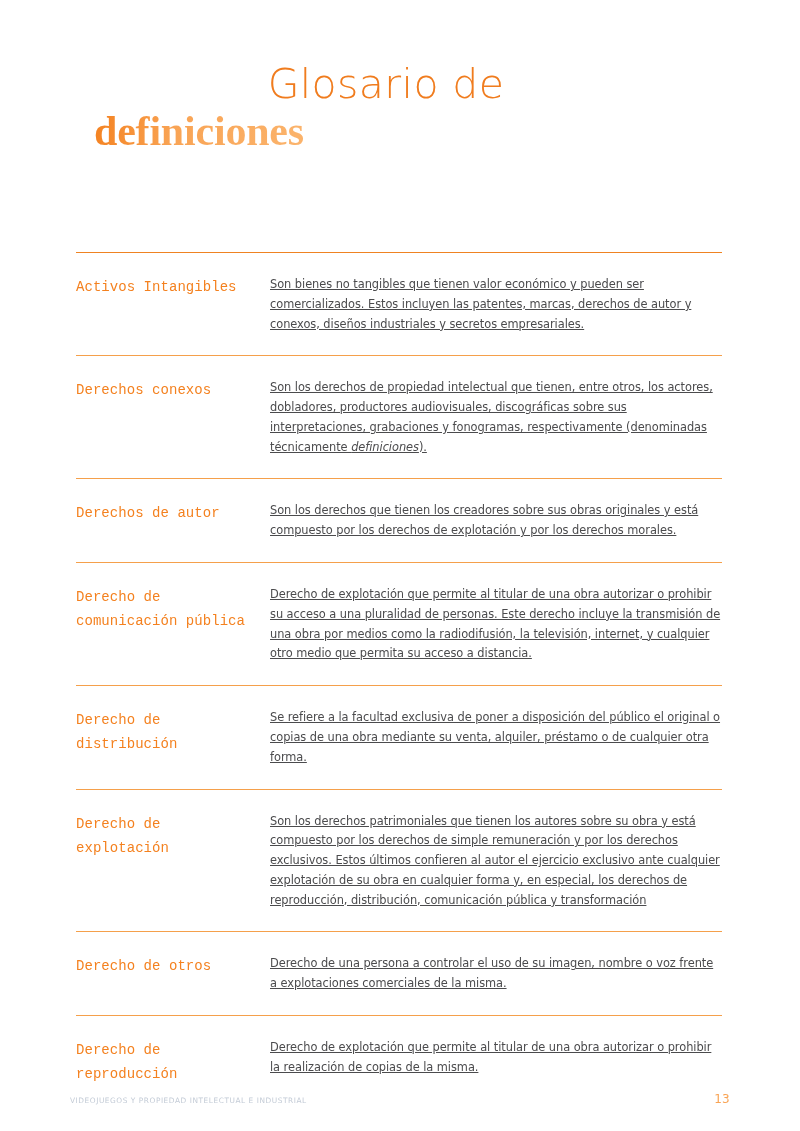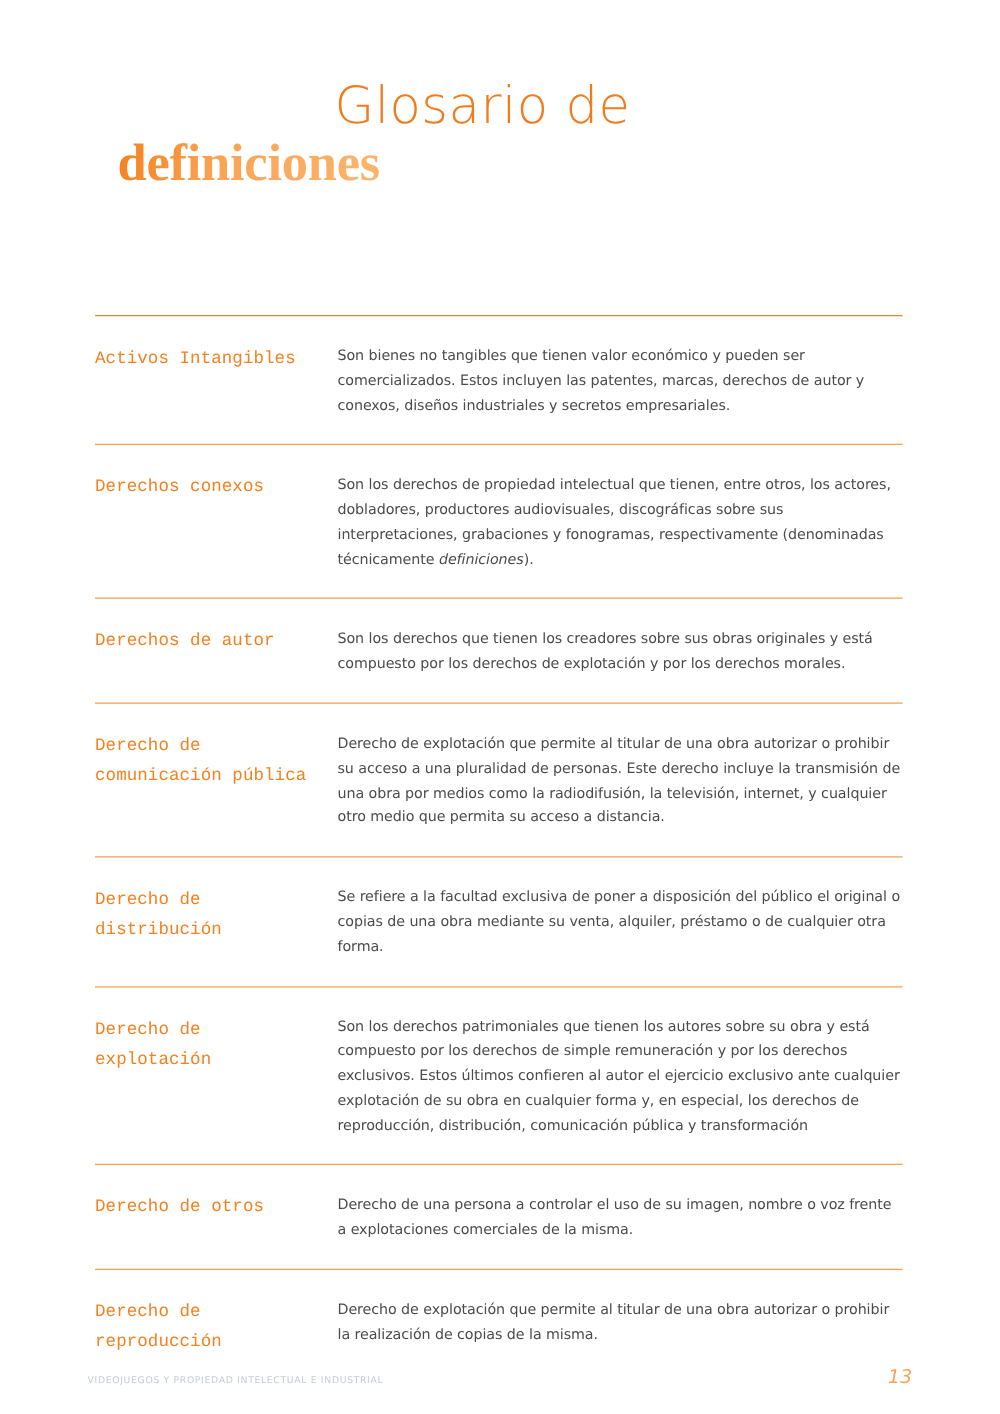--- a/index.html
+++ b/index.html
@@ -95,20 +95,21 @@
   .gl-def {
     flex: 1 1 auto;
     color: #4b4b4d;
     font-family: "DejaVu Sans", sans-serif;
     font-size: 11.4px;
     font-weight: 400;
     line-height: 1.735;
     letter-spacing: -0.05px;
     text-align: left;
     white-space: pre-line;
+    text-decoration: underline;
   }
   .gl-def i { font-style: italic; }
 
   
   .footer {
     position: absolute;
     left: 70px;
     right: 70px;
     top: 1092px;
     display: flex;
@@ -118,24 +119,23 @@
   }
   .footer-text {
     font-family: "DejaVu Sans", sans-serif;
     font-size: 7.4px;
     letter-spacing: 0.55px;
     color: #c3cbd6;
     text-transform: uppercase;
   }
   .footer-page {
     font-family: "DejaVu Sans", sans-serif;
-    font-size: 15px;
+    font-size: 12px;
     color: #F9A455;
     letter-spacing: 0.3px;
-    font-style: italic;
   }
 </style>
 </head>
 <body>
 
 <div class="page">
 
   <div class="title-block">
     <div class="title-line1">Glosario de</div>
     <div class="title-line2">definiciones</div>

